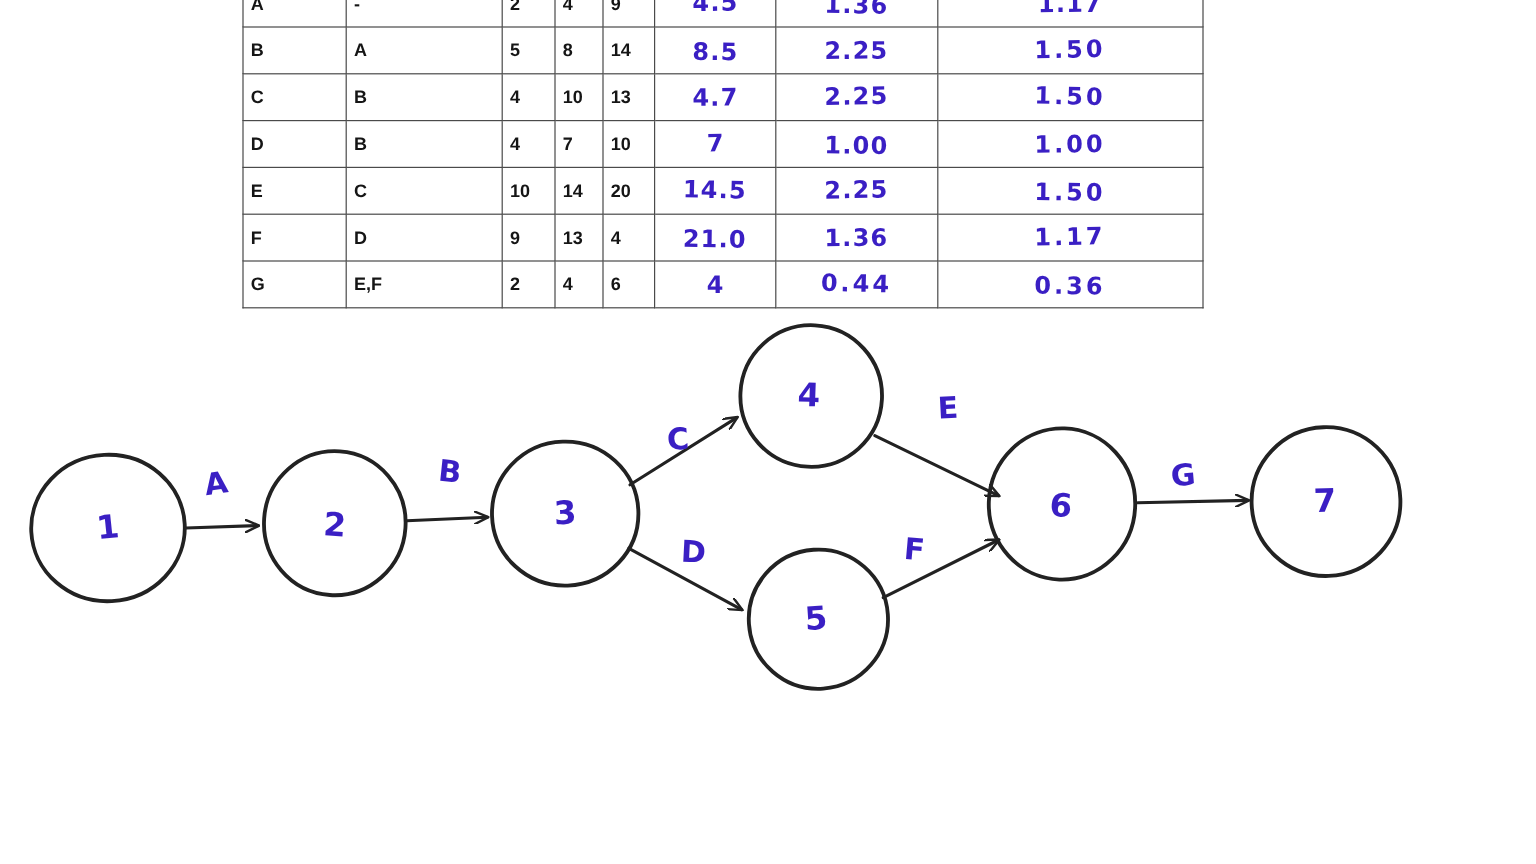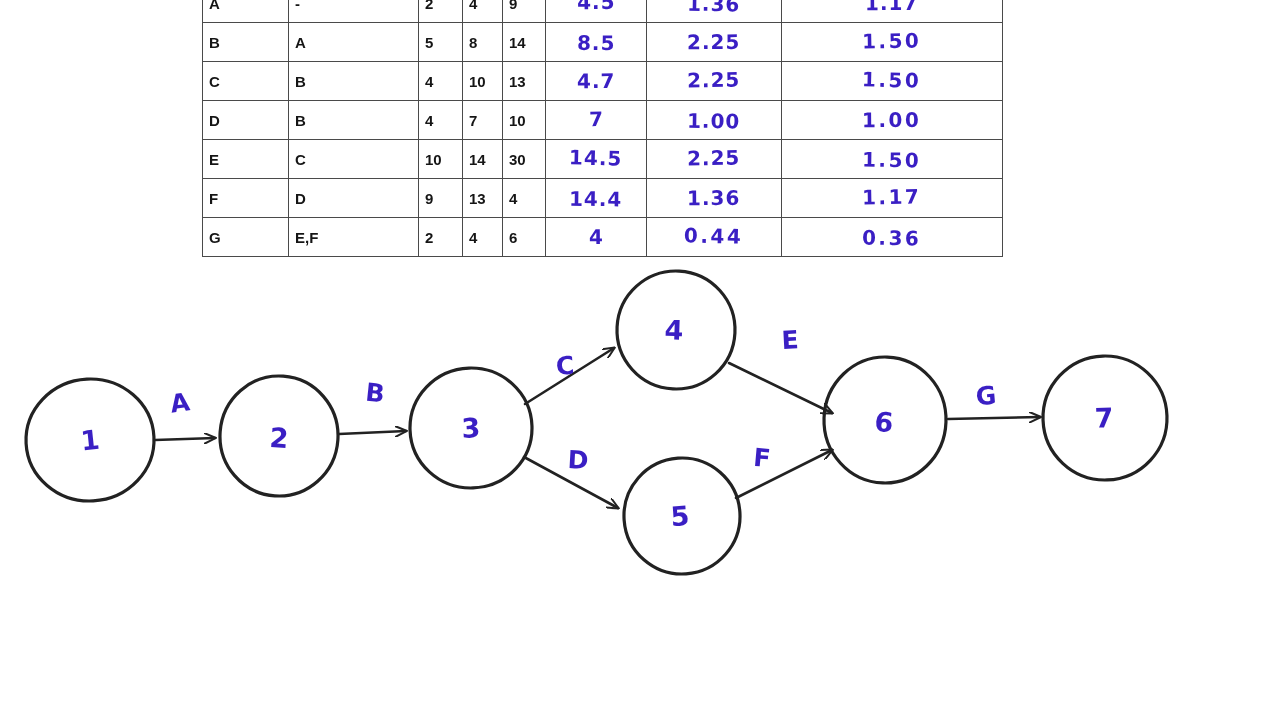--- a/index.html
+++ b/index.html
@@ -142,33 +142,33 @@
       <td class="c-te   hand"><span class="j1">7</span></td>
       <td class="c-var  hand"><span class="j2">1.00</span></td>
       <td class="c-sd   hand wide"><span class="j3">1.00</span></td>
     </tr>
 
     <tr>
       <td class="c-act  printed"><span>E</span></td>
       <td class="c-pred printed"><span>C</span></td>
       <td class="c-o    printed num"><span>10</span></td>
       <td class="c-m    printed num"><span>14</span></td>
-      <td class="c-p    printed num"><span>30</span></td>
+      <td class="c-p    printed num"><span>20</span></td>
       <td class="c-te   hand"><span class="j4">14.5</span></td>
       <td class="c-var  hand"><span class="j1">2.25</span></td>
       <td class="c-sd   hand wide"><span class="j2">1.50</span></td>
     </tr>
 
     <tr>
       <td class="c-act  printed"><span>F</span></td>
       <td class="c-pred printed"><span>D</span></td>
       <td class="c-o    printed num"><span>9</span></td>
       <td class="c-m    printed num"><span>13</span></td>
       <td class="c-p    printed num"><span>4</span></td>
-      <td class="c-te   hand"><span class="j2">14.4</span></td>
+      <td class="c-te   hand"><span class="j2">21.0</span></td>
       <td class="c-var  hand"><span class="j3">1.36</span></td>
       <td class="c-sd   hand wide"><span class="j1">1.17</span></td>
     </tr>
 
     <tr>
       <td class="c-act  printed"><span>G</span></td>
       <td class="c-pred printed"><span>E,F</span></td>
       <td class="c-o    printed num"><span>2</span></td>
       <td class="c-m    printed num"><span>4</span></td>
       <td class="c-p    printed num"><span>6</span></td>

